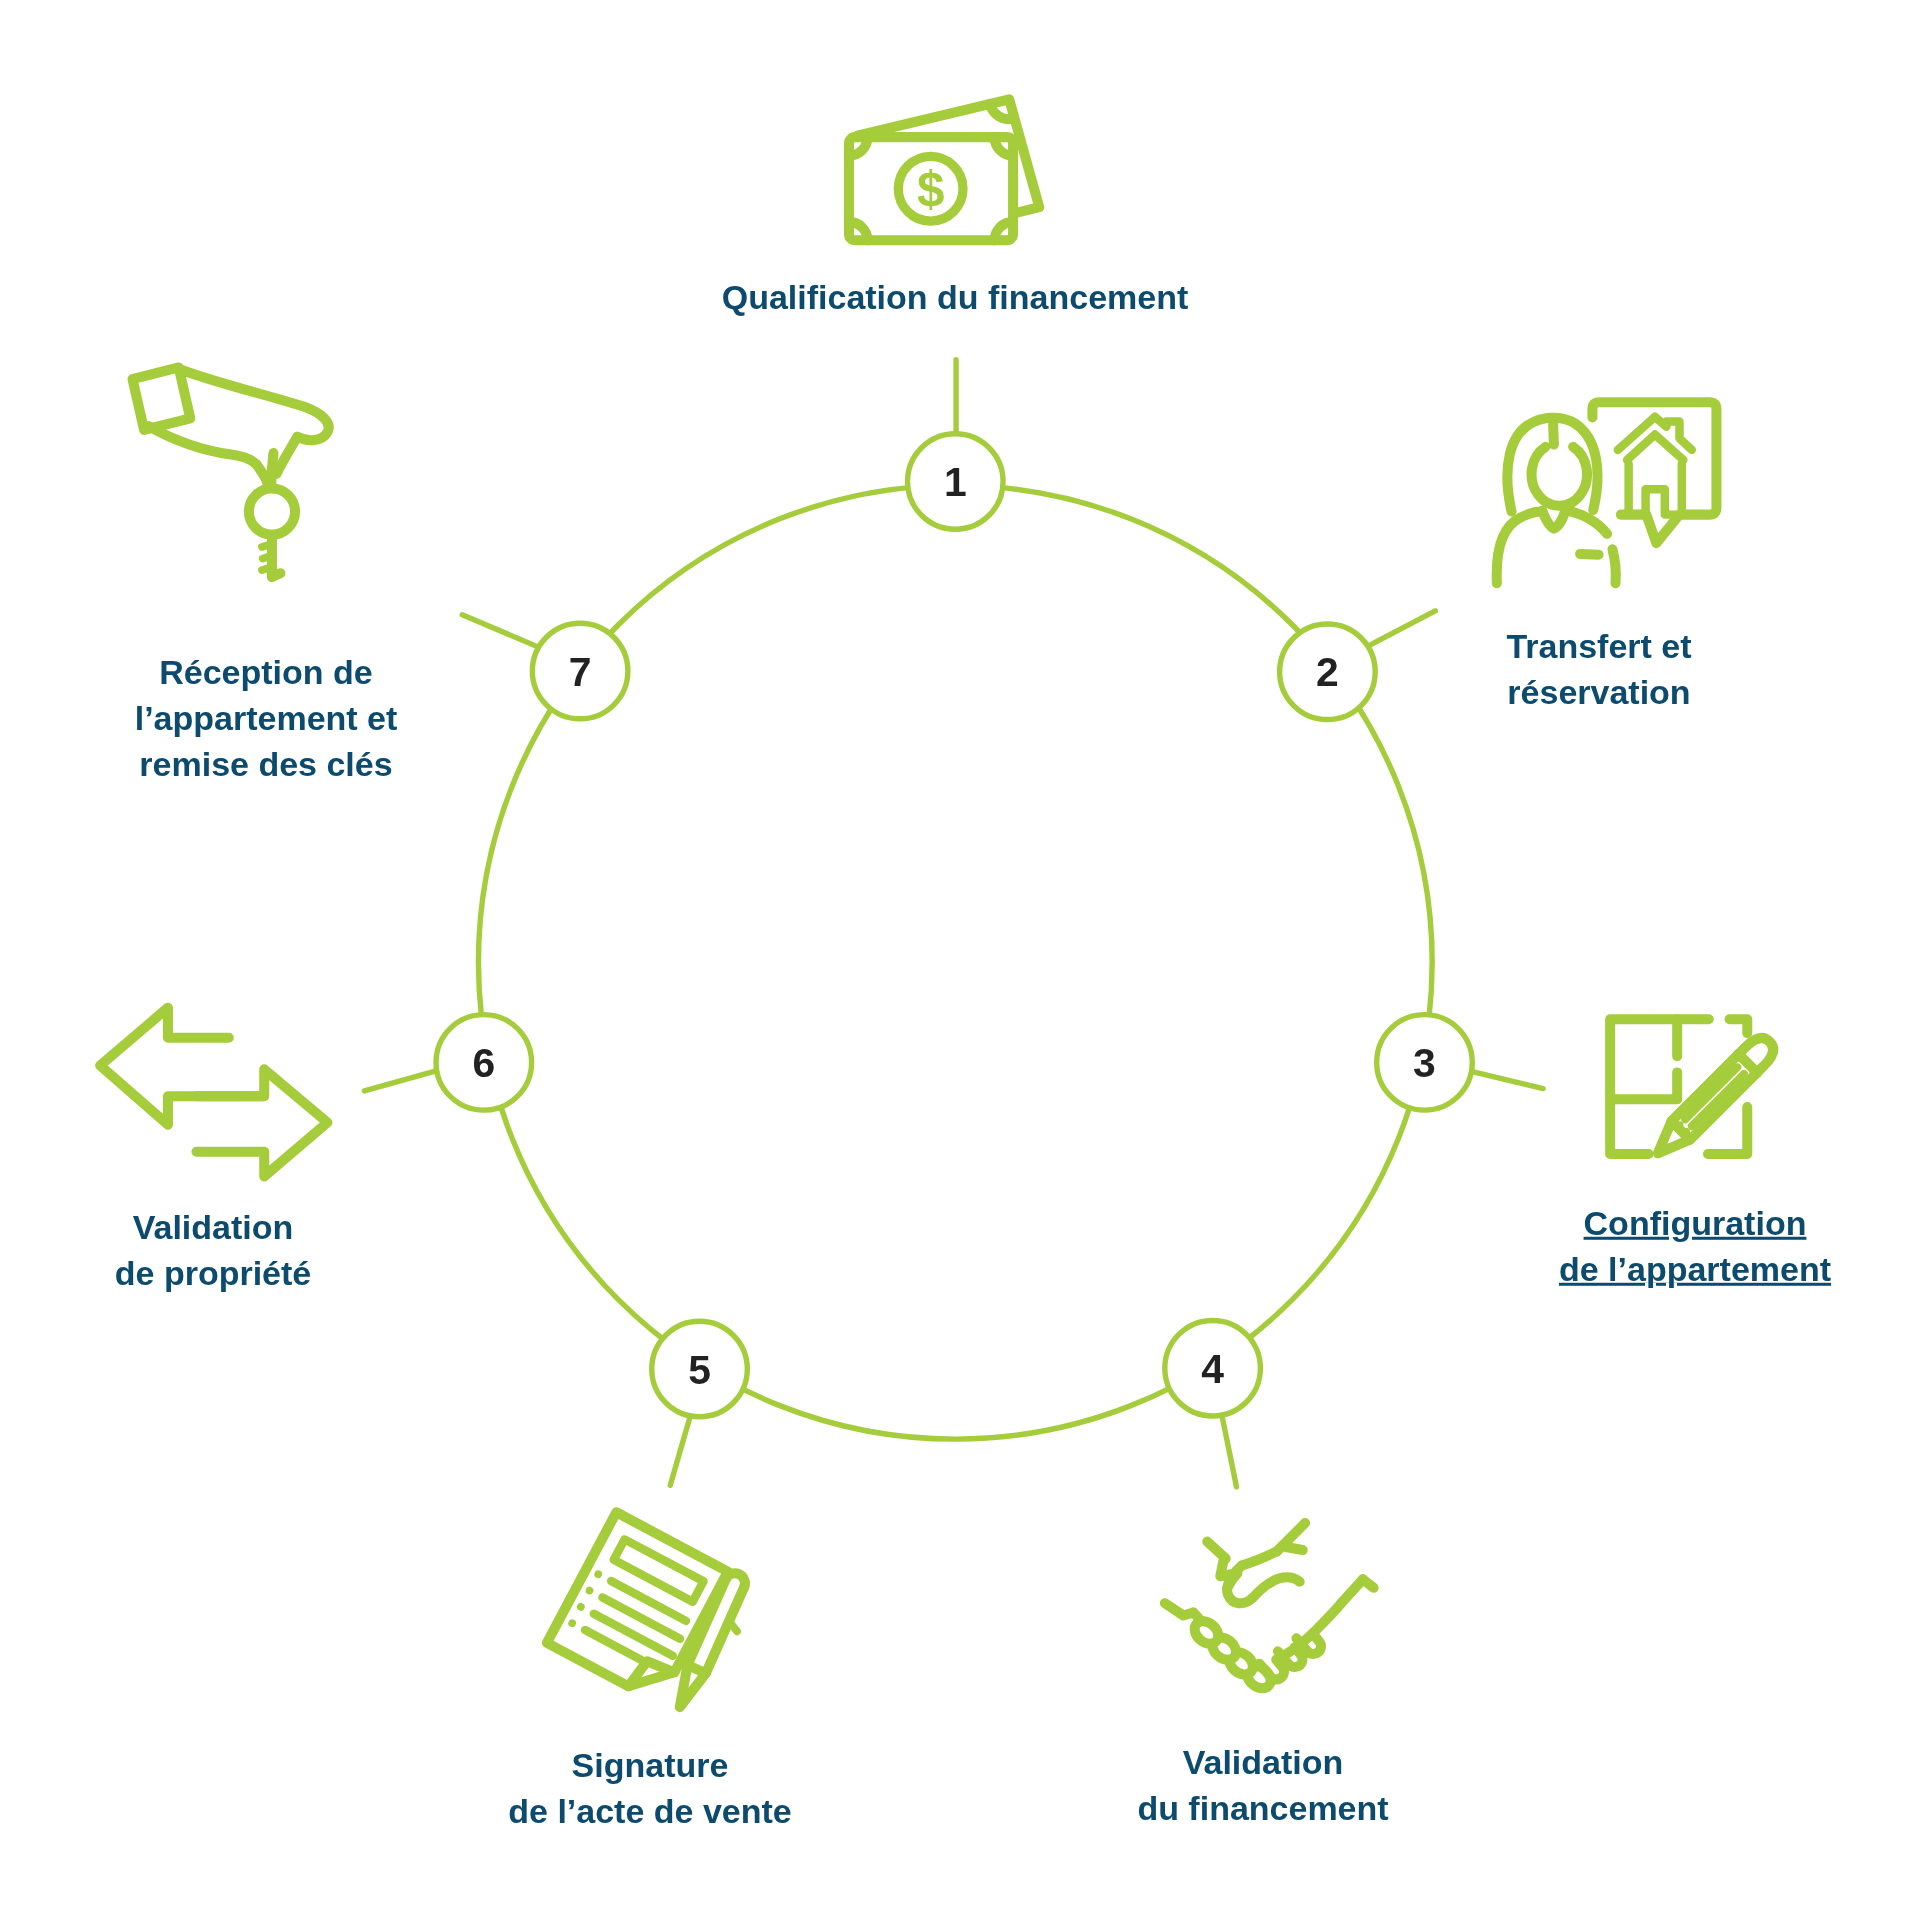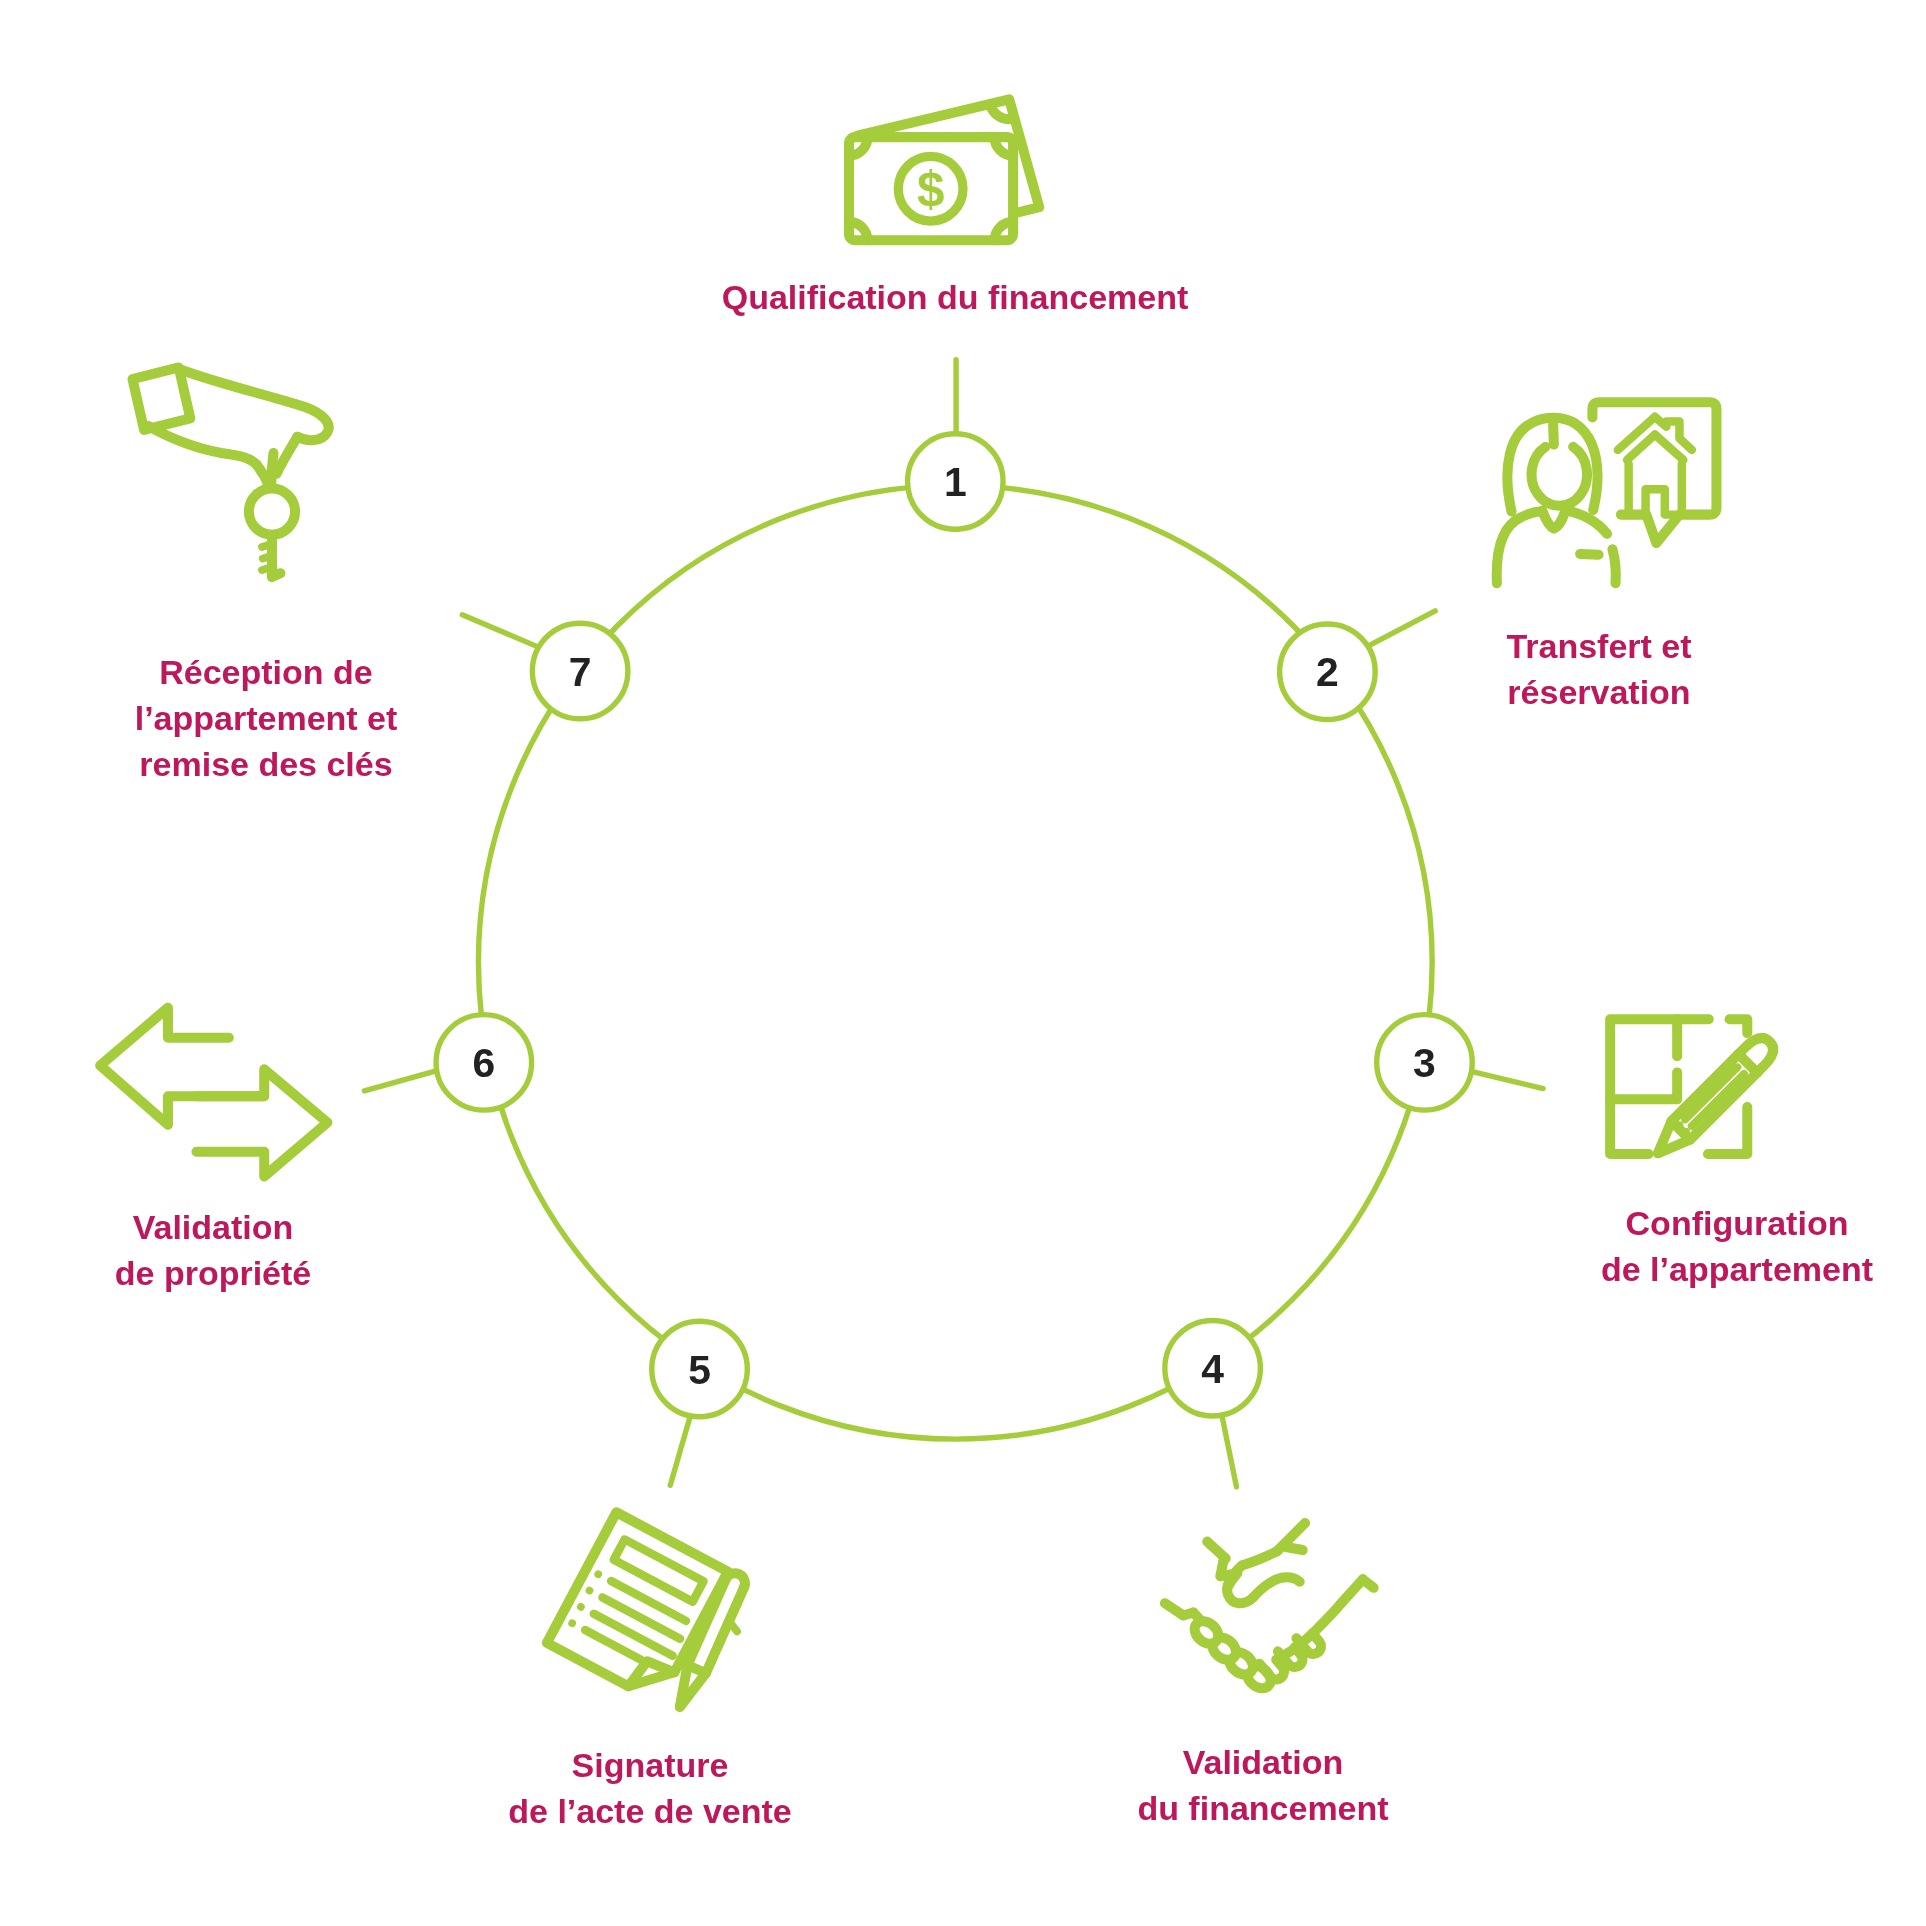--- a/index.html
+++ b/index.html
@@ -4,21 +4,21 @@
 <style>
   html,body{margin:0;padding:0;background:#ffffff;}
   .canvas{
     position:relative;width:1926px;height:1926px;background:#ffffff;overflow:hidden;
     font-family:"Liberation Sans","DejaVu Sans",sans-serif;
   }
   .canvas svg{position:absolute;left:0;top:0;}
   .label{
     position:absolute;transform:translate(-50%,-50%);
     width:max-content;max-width:539px;
-    font-weight:700;font-size:34px;line-height:1.36;color:#be185d;
+    font-weight:700;font-size:34px;line-height:1.36;color:#0c4a6e;
     text-align:center;white-space:pre-line;
   }
   .num{
     font-family:"Liberation Sans","DejaVu Sans",sans-serif;
     font-weight:700;font-size:53px;fill:#222222;
   }
 </style>
 </head>
 <body>
 
@@ -163,21 +163,21 @@
       <text class="num" x="1574" y="1795" text-anchor="middle">4</text>
       <text class="num" x="908" y="1796" text-anchor="middle">5</text>
       <text class="num" x="628" y="1398" text-anchor="middle">6</text>
       <text class="num" x="753" y="890" text-anchor="middle">7</text>
     </g>
   </svg>
 
   <div class="label" style="left:955px; top:297px;">Qualification du financement</div>
   <div class="label" style="left:1599px; top:669px;">Transfert et
 réservation</div>
-  <div class="label" style="left:1737px; top:1246px;">Configuration
+  <div class="label" style="left:1695px; top:1246px;text-decoration:underline;">Configuration
 de l’appartement</div>
   <div class="label" style="left:1263px; top:1785px;">Validation
 du financement</div>
   <div class="label" style="left:650px; top:1788px;">Signature
 de l’acte de vente</div>
   <div class="label" style="left:213px; top:1250px;">Validation
 de propriété</div>
   <div class="label" style="left:266px; top:670px;margin-top:48px;">Réception de
 l’appartement et
 remise des clés</div>

